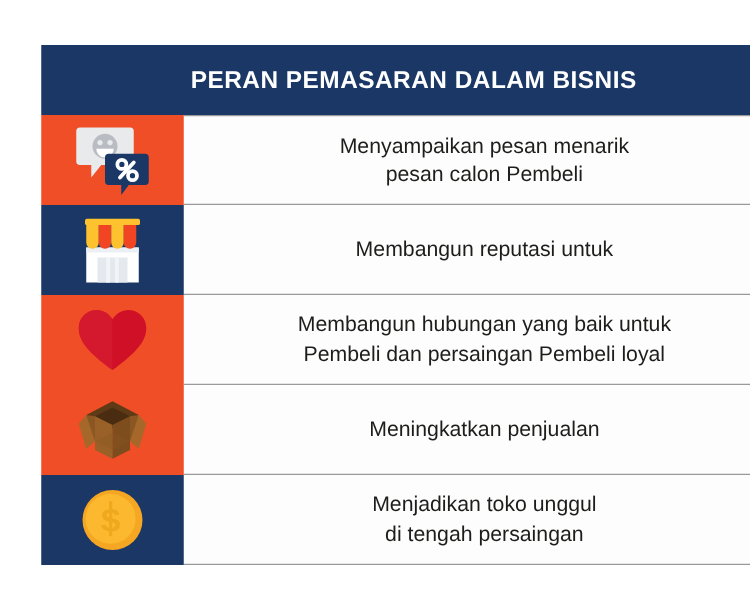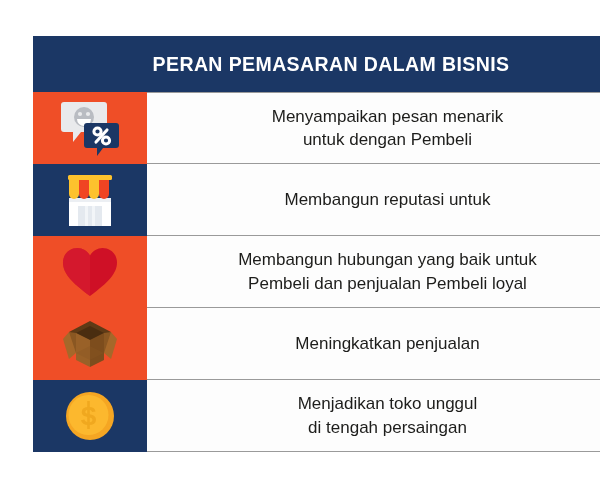--- a/index.html
+++ b/index.html
@@ -112,21 +112,21 @@
             <g fill="none" stroke="#ffffff" stroke-width="3.1" stroke-linecap="round">
               <line x1="48" y1="31" x2="37" y2="43"></line>
             </g>
             <circle cx="38.5" cy="32.5" r="3.6" fill="none" stroke="#ffffff" stroke-width="3"></circle>
             <circle cx="47" cy="41.5" r="3.6" fill="none" stroke="#ffffff" stroke-width="3"></circle>
           </svg>
         </div>
         <div class="text-cell">
           <div class="text-cell-label">
             <span>Menyampaikan pesan menarik</span><br>
-            <span>untuk dengan Pembeli</span>
+            <span>pesan calon Pembeli</span>
           </div>
         </div>
       </div>
 
       <div class="row">
         <div class="icon-cell navy">
           <svg class="icon-svg" width="58" height="56" viewBox="0 0 58 56">
             <rect x="8" y="26" width="42" height="28" fill="#ffffff"></rect>
             <rect x="8" y="26" width="42" height="4" fill="#eceff3"></rect>
             <rect x="17" y="34" width="24" height="20" fill="#e4e9ef"></rect>
@@ -149,21 +149,21 @@
       <div class="row">
         <div class="icon-cell orange">
           <svg class="icon-svg" width="58" height="52" viewBox="0 0 58 52">
             <path d="M29 50 C10 36 2 27 2 16.5 C2 8 8.6 2 16.4 2 C21.6 2 26 4.9 29 9.4 C32 4.9 36.4 2 41.6 2 C49.4 2 56 8 56 16.5 C56 27 48 36 29 50 Z" fill="#cf1026"></path>
             <path d="M29 50 C10 36 2 27 2 16.5 C2 8 8.6 2 16.4 2 C21.6 2 26 4.9 29 9.4 V50 Z" fill="#d81f33" opacity="0.55"></path>
           </svg>
         </div>
         <div class="text-cell">
           <div class="text-cell-label">
             <span>Membangun hubungan yang baik untuk</span><br>
-            <span>Pembeli dan penjualan Pembeli loyal</span>
+            <span>Pembeli dan persaingan Pembeli loyal</span>
           </div>
         </div>
       </div>
 
       <div class="row">
         <div class="icon-cell orange">
           <svg class="icon-svg" width="58" height="54" viewBox="0 0 58 54">
             <path d="M29 4 L50 15 L29 26 L8 15 Z" fill="#5e3a16"></path>
             <path d="M29 9 L43 16 L29 23 L15 16 Z" fill="#4a2d10"></path>
             <path d="M8 15 L15 16 L15 36 L8 33 Z" fill="#8a5722"></path>

